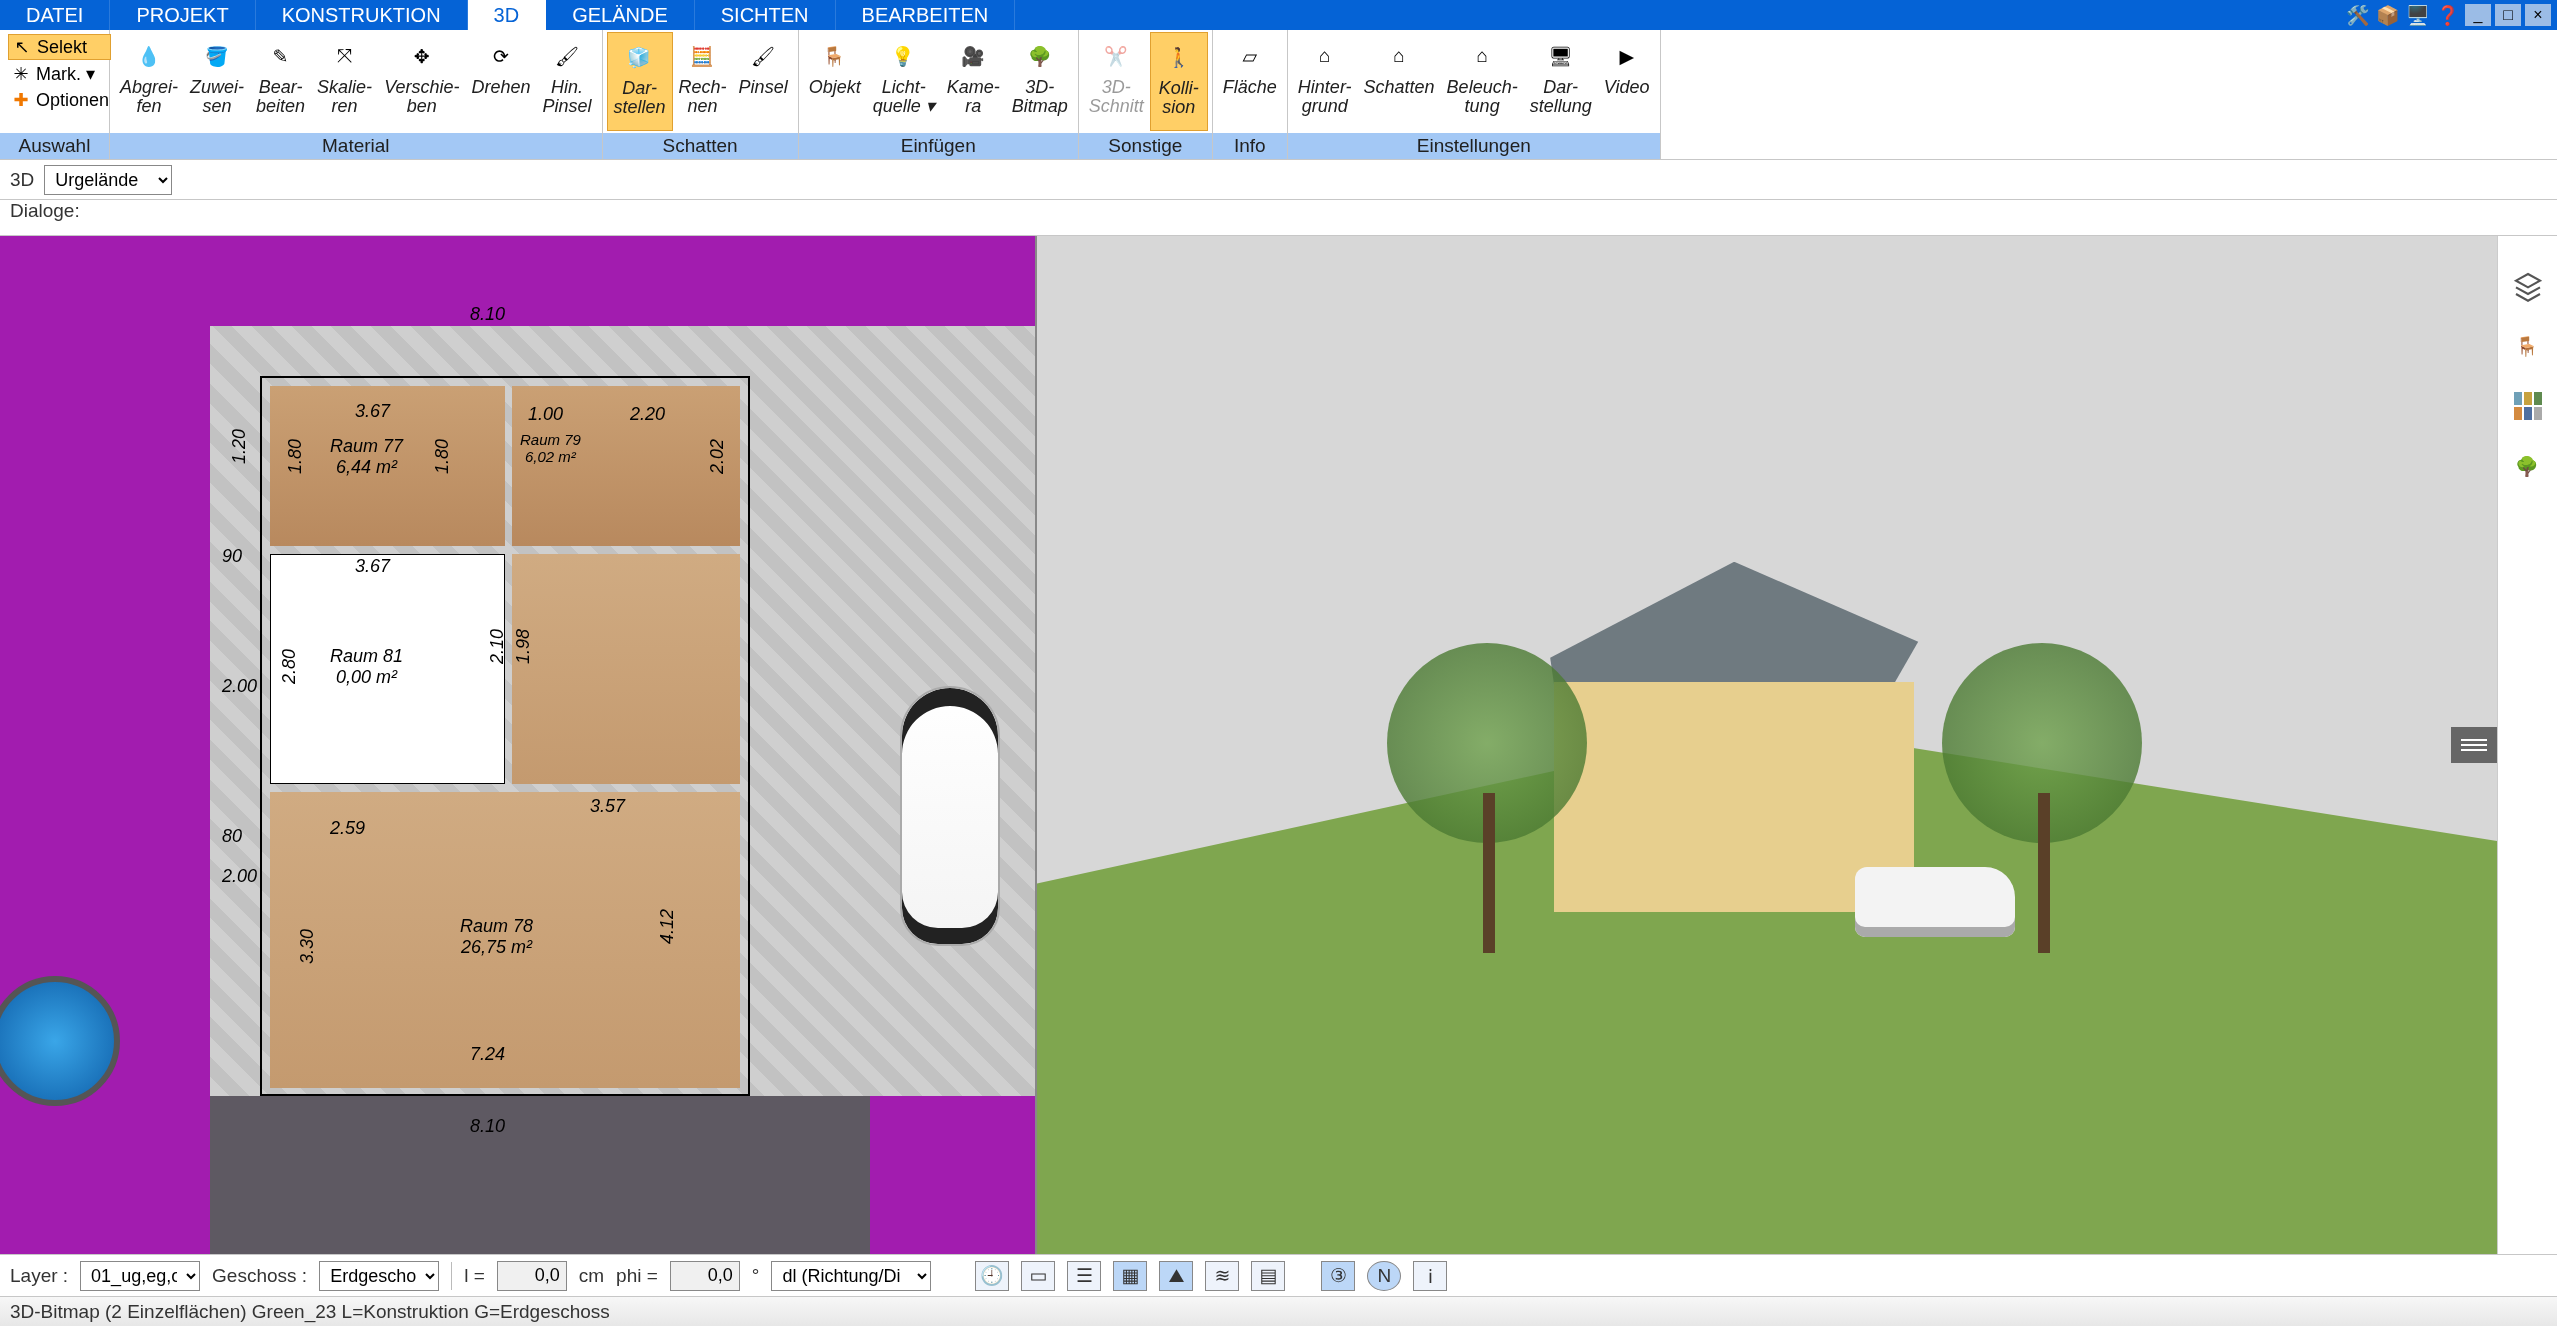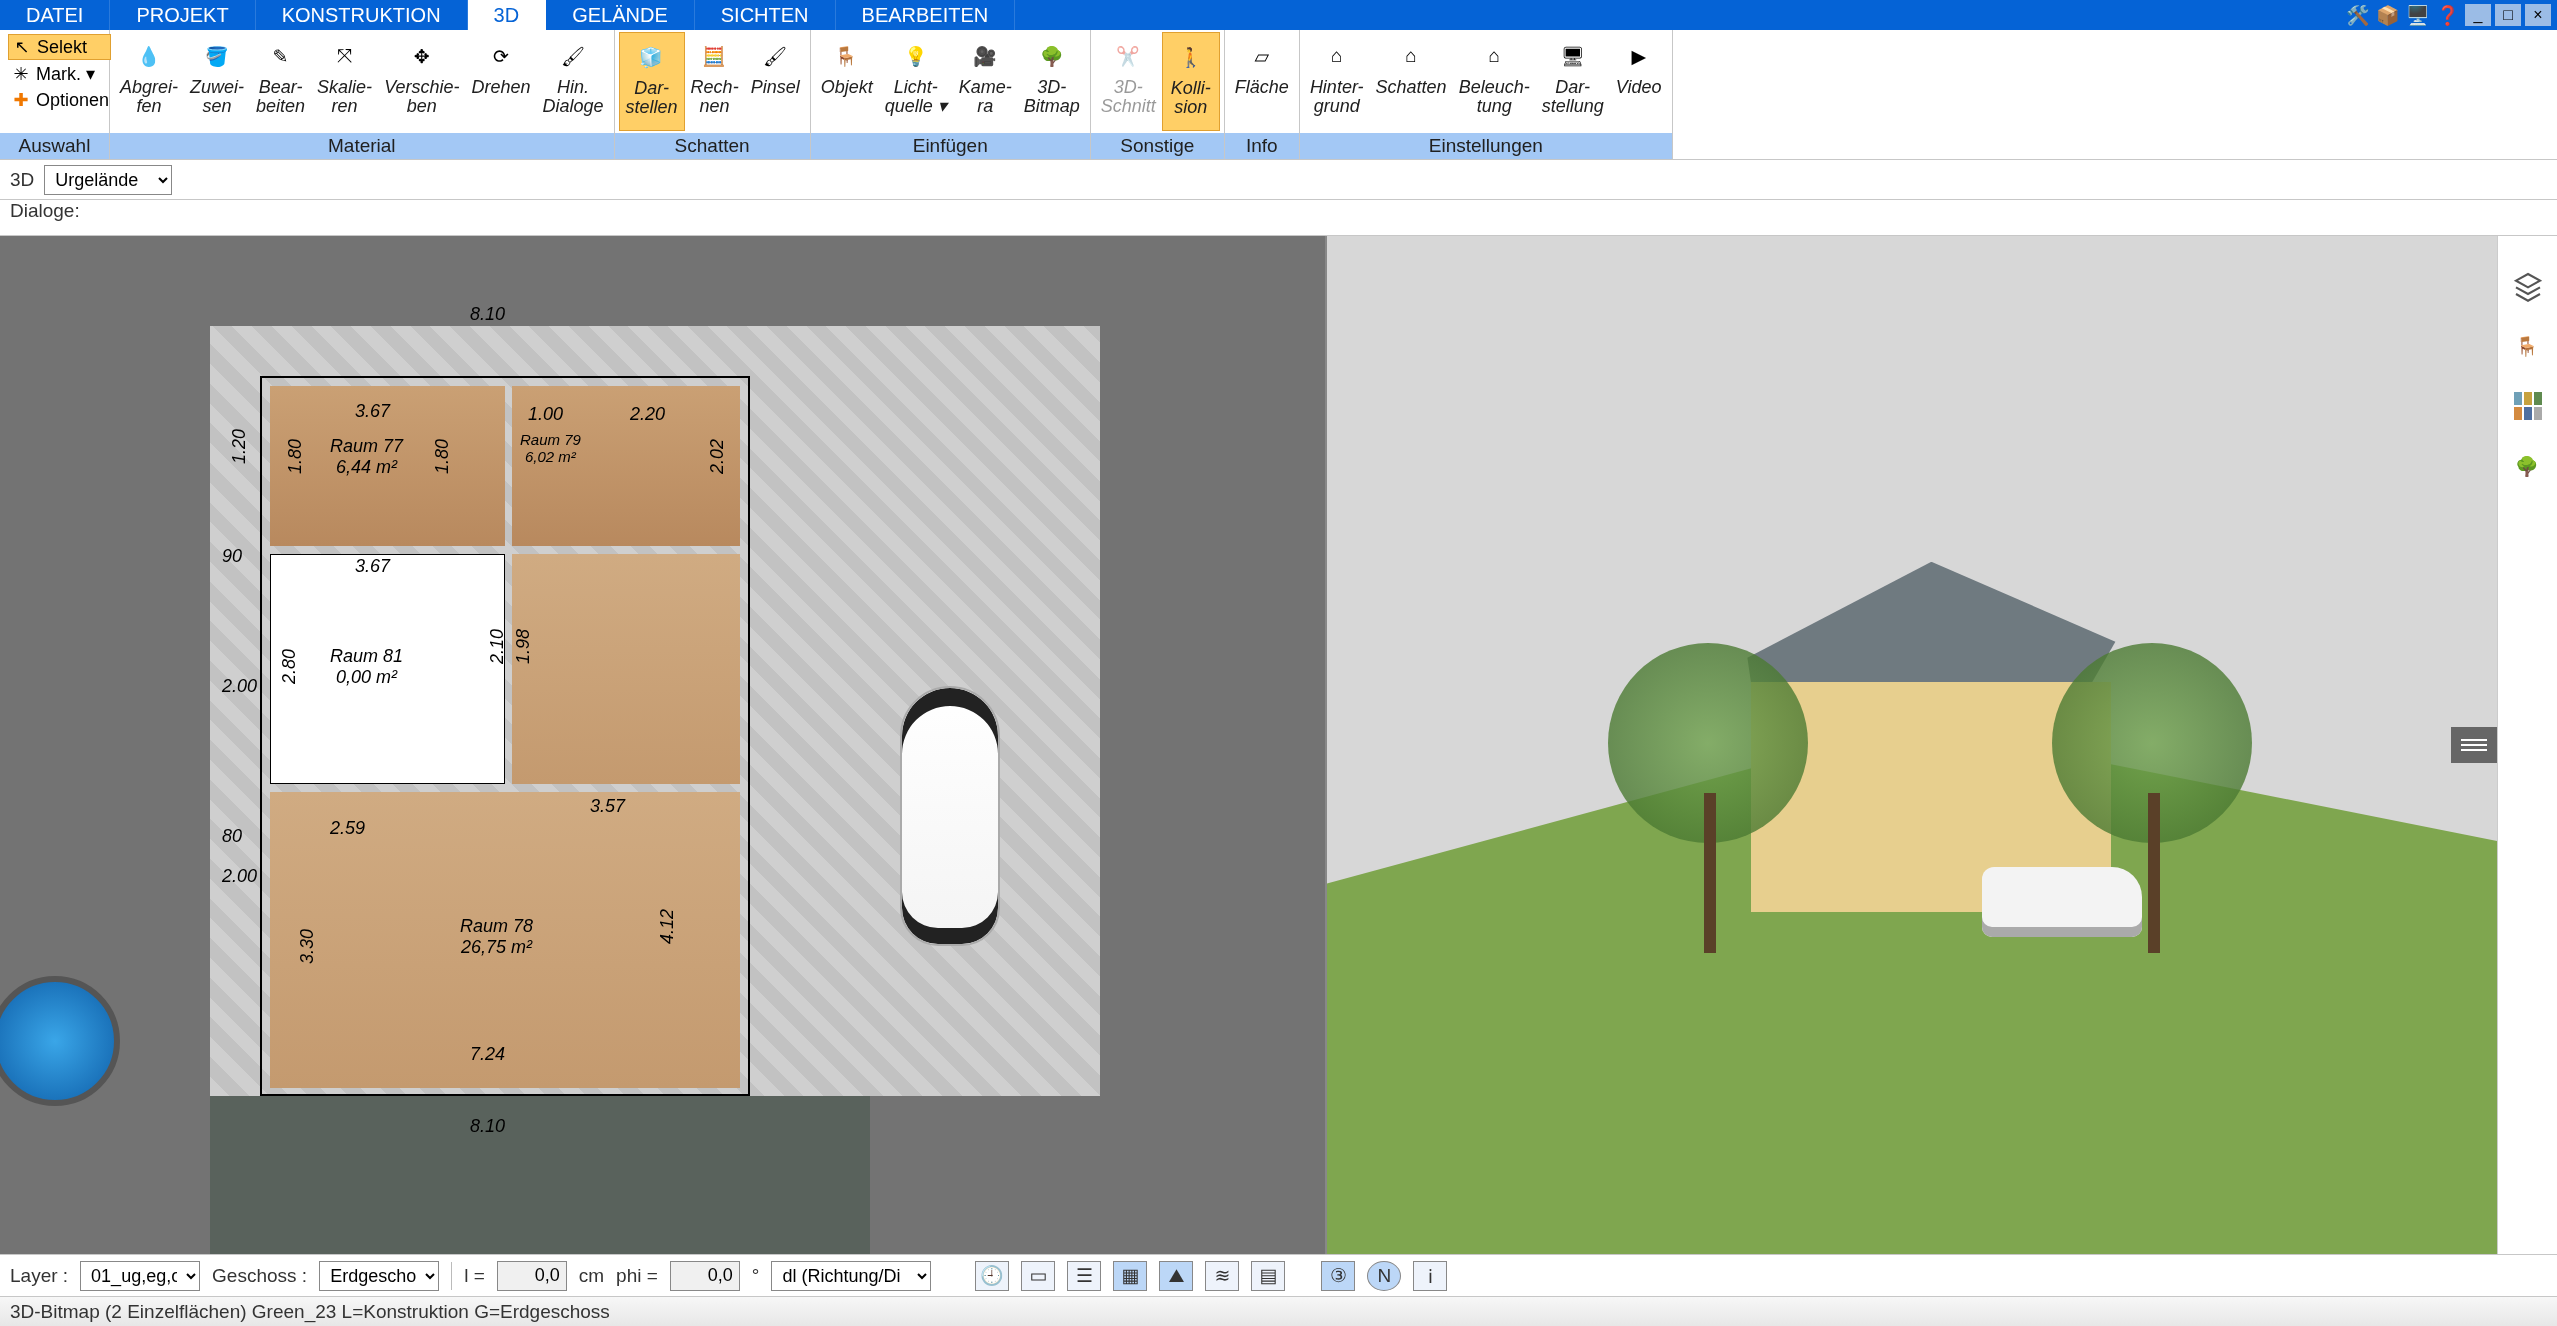--- a/index.html
+++ b/index.html
@@ -29,21 +29,21 @@
 .rsmall .sico { width: 22px; height: 22px; display: flex; align-items: center; justify-content: center; }
 
 
 .secbar { height: 40px; background: #fff; border-bottom: 1px solid #c7c7c7; display: flex; align-items: center; padding: 0 10px; gap: 10px; }
 .secbar .lab { font-size: 19px; color: #333; }
 .secbar select, .secbar .combo { height: 30px; border: 1px solid #888; font-size: 18px; padding: 0 6px; background: #fff; }
 .dialoge { height: 36px; border-bottom: 1px solid #c7c7c7; display: flex; padding: 0 10px; font-size: 19px; color: #333; }
 
 
 .main { flex: 1; display: flex; position: relative; background: #fff; }
-.view2d { width: 1327px; background: #737373; border-right: 2px solid #888; position: relative; overflow: hidden; padding-left: 38px; }
+.view2d { width: 1037px; background: #a21caf; border-right: 2px solid #888; position: relative; overflow: hidden; padding-left: 38px; }
 .view3d { flex: 1; background: #d7d7d7; position: relative; overflow: hidden; }
 .rsidebar { width: 60px; background: #fff; border-left: 1px solid #ccc; display: flex; flex-direction: column; align-items: center; gap: 20px; padding-top: 30px; }
 .rsidebar .sico { width: 40px; height: 40px; cursor: pointer; display: flex; align-items: center; justify-content: center; }
 .expand-handle { position: absolute; right: 60px; top: 50%; transform: translateY(-50%); width: 46px; height: 36px; background: #666; display: flex; align-items: center; justify-content: center; cursor: pointer; }
 .dimouter { position: absolute; font-size: 18px; font-style: italic; color: #000; }
 .outerbox { position: absolute; border: 2px solid #000; }
 .roomlab { position: absolute; font-size: 18px; font-style: italic; text-align: center; color: #000; }
 .pool { position: absolute; left: -10px; top: 740px; width: 130px; height: 130px; border-radius: 50%; background: radial-gradient(circle,#3aa6e8,#0e5ea8); border: 6px solid #555; }
 .car2d { position: absolute; width: 100px; height: 260px; border-radius: 50px 50px 38px 38px; background: linear-gradient(#fff,#f4f4f4); border: 2px solid #aaa; box-shadow: inset 0 18px 0 #222, inset 0 -16px 0 #222; }
 
@@ -139,21 +139,21 @@
           <div class="lbl">Verschie-
 ben</div>
         </div>
       <div class="rbtn">
           <div class="ico">⟳</div>
           <div class="lbl">Drehen</div>
         </div>
       <div class="rbtn">
           <div class="ico">🖌</div>
           <div class="lbl">Hin.
-Dialoge</div>
+Pinsel</div>
         </div>
     </div>
     <div class="rgroup-label">Material</div>
   </div>
 
   <div class="rgroup">
     <div class="rgroup-body">
       <div class="rbtn toggled">
           <div class="ico">🧊</div>
           <div class="lbl">Dar-

